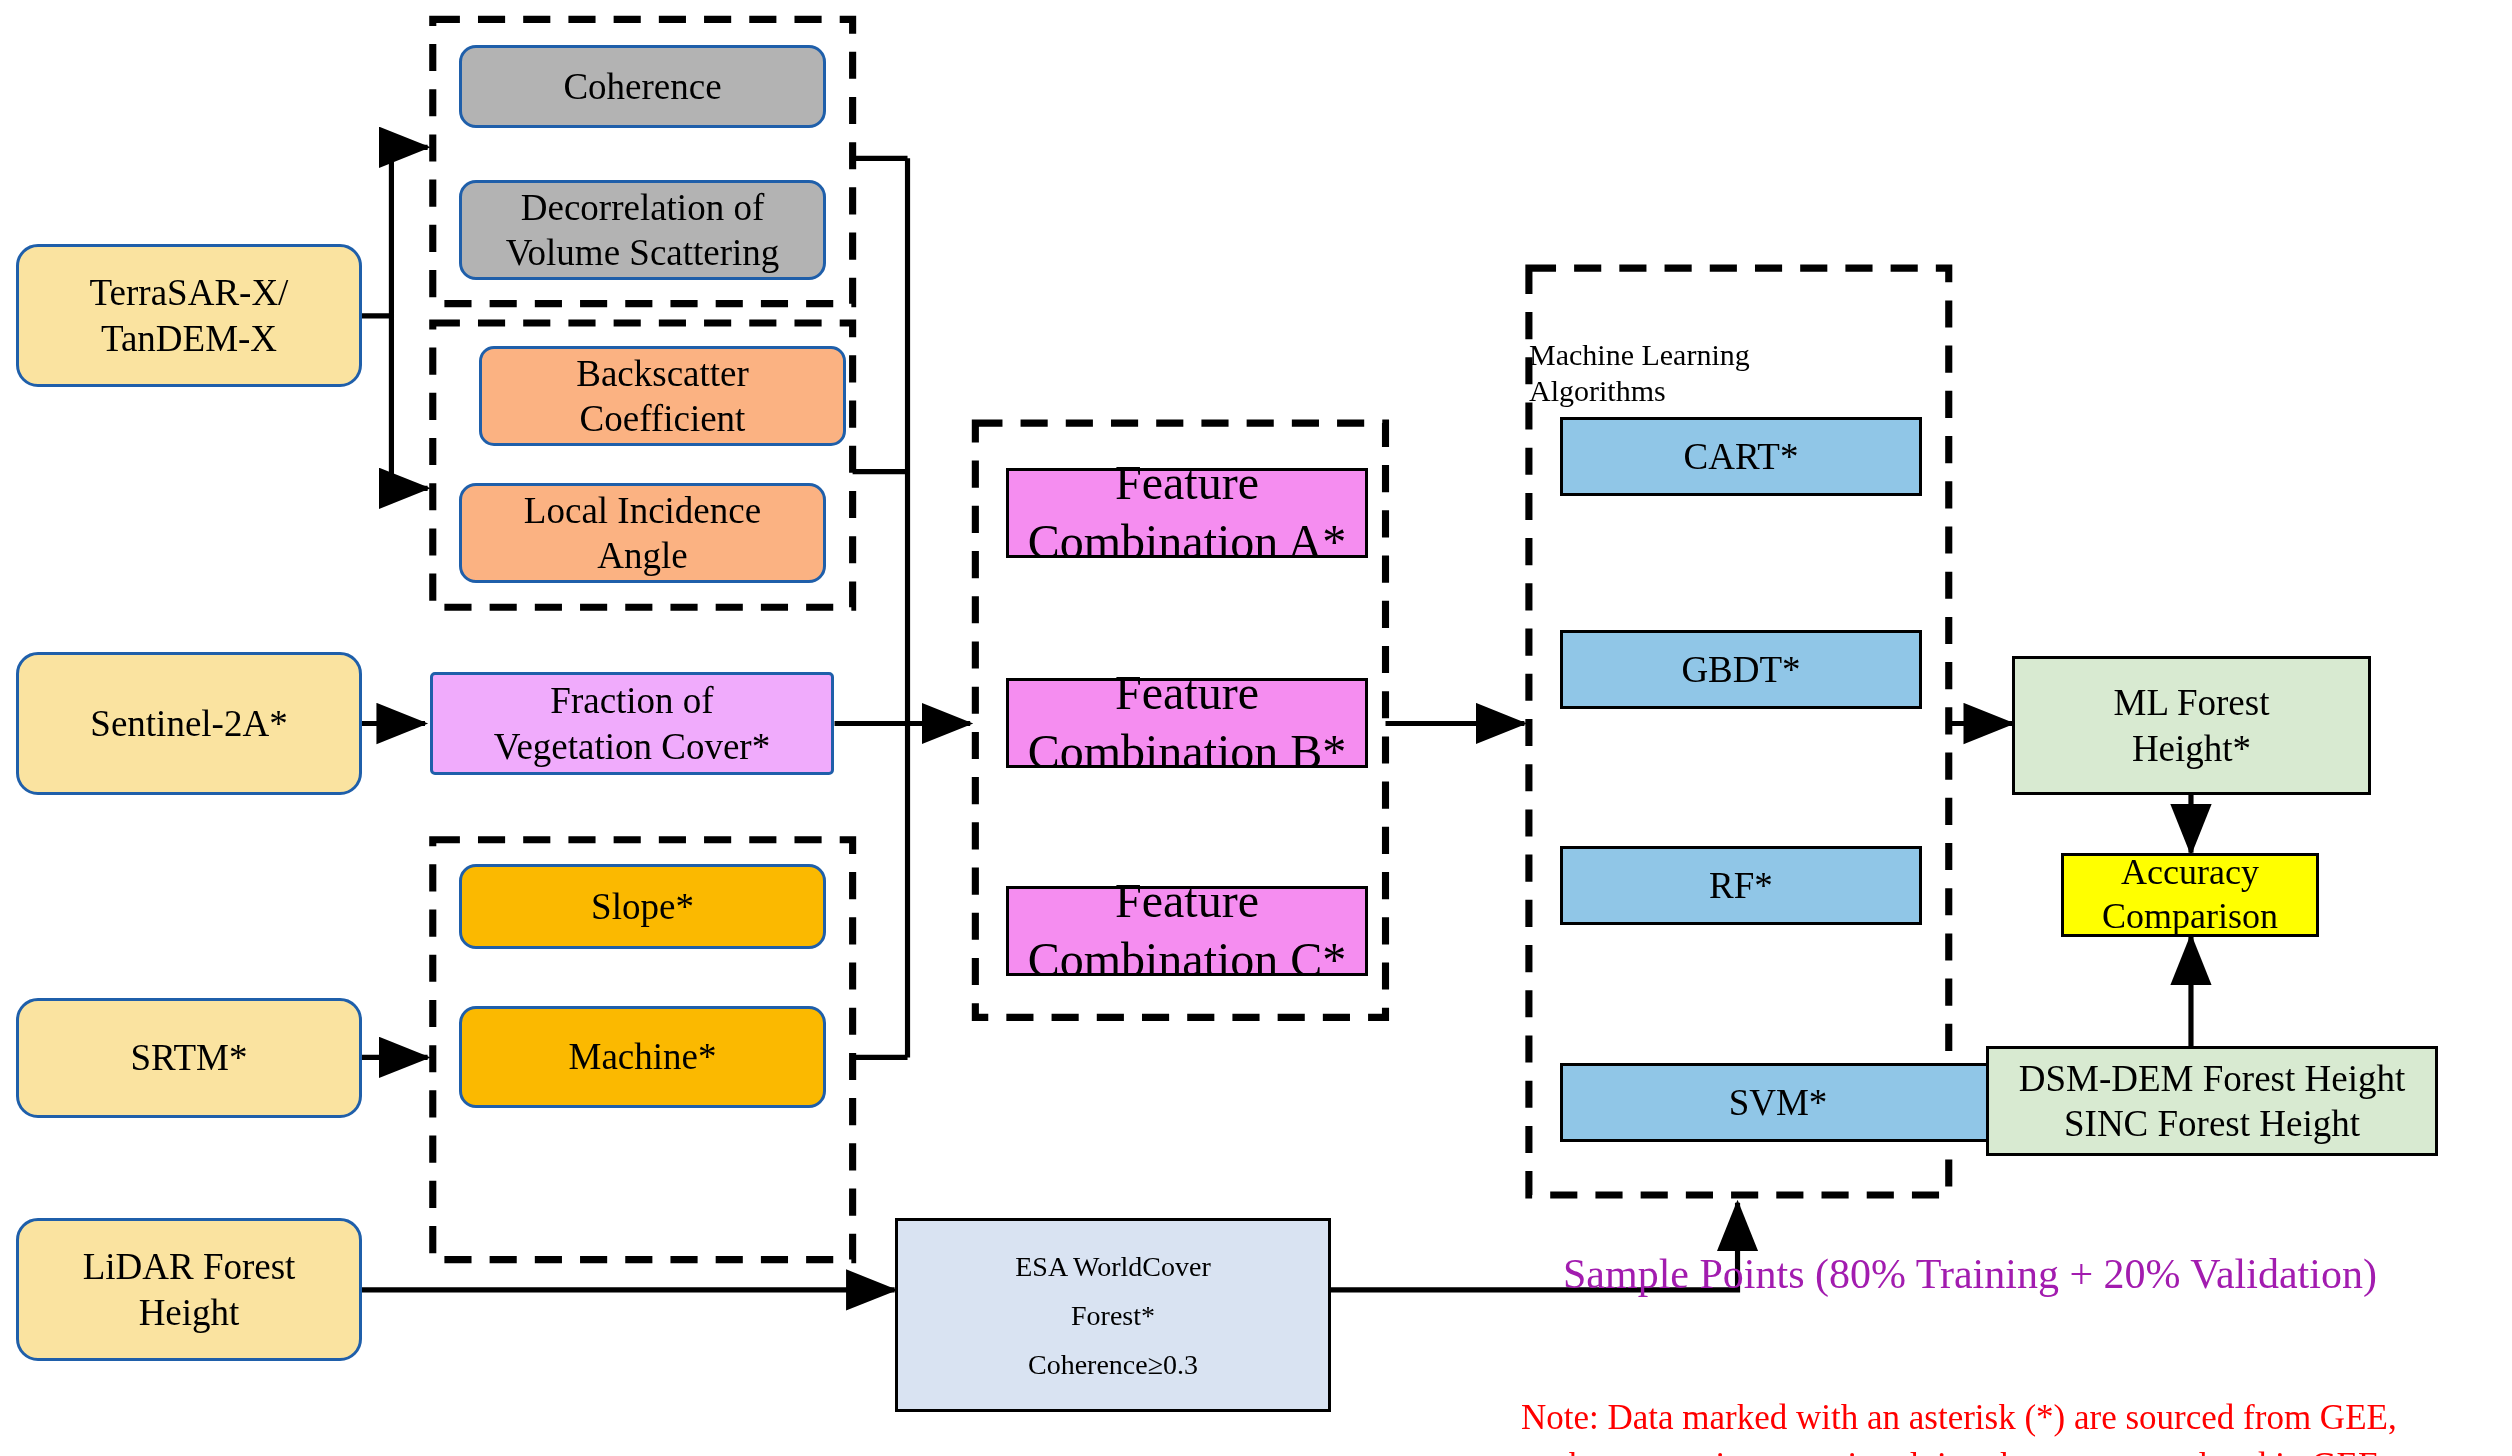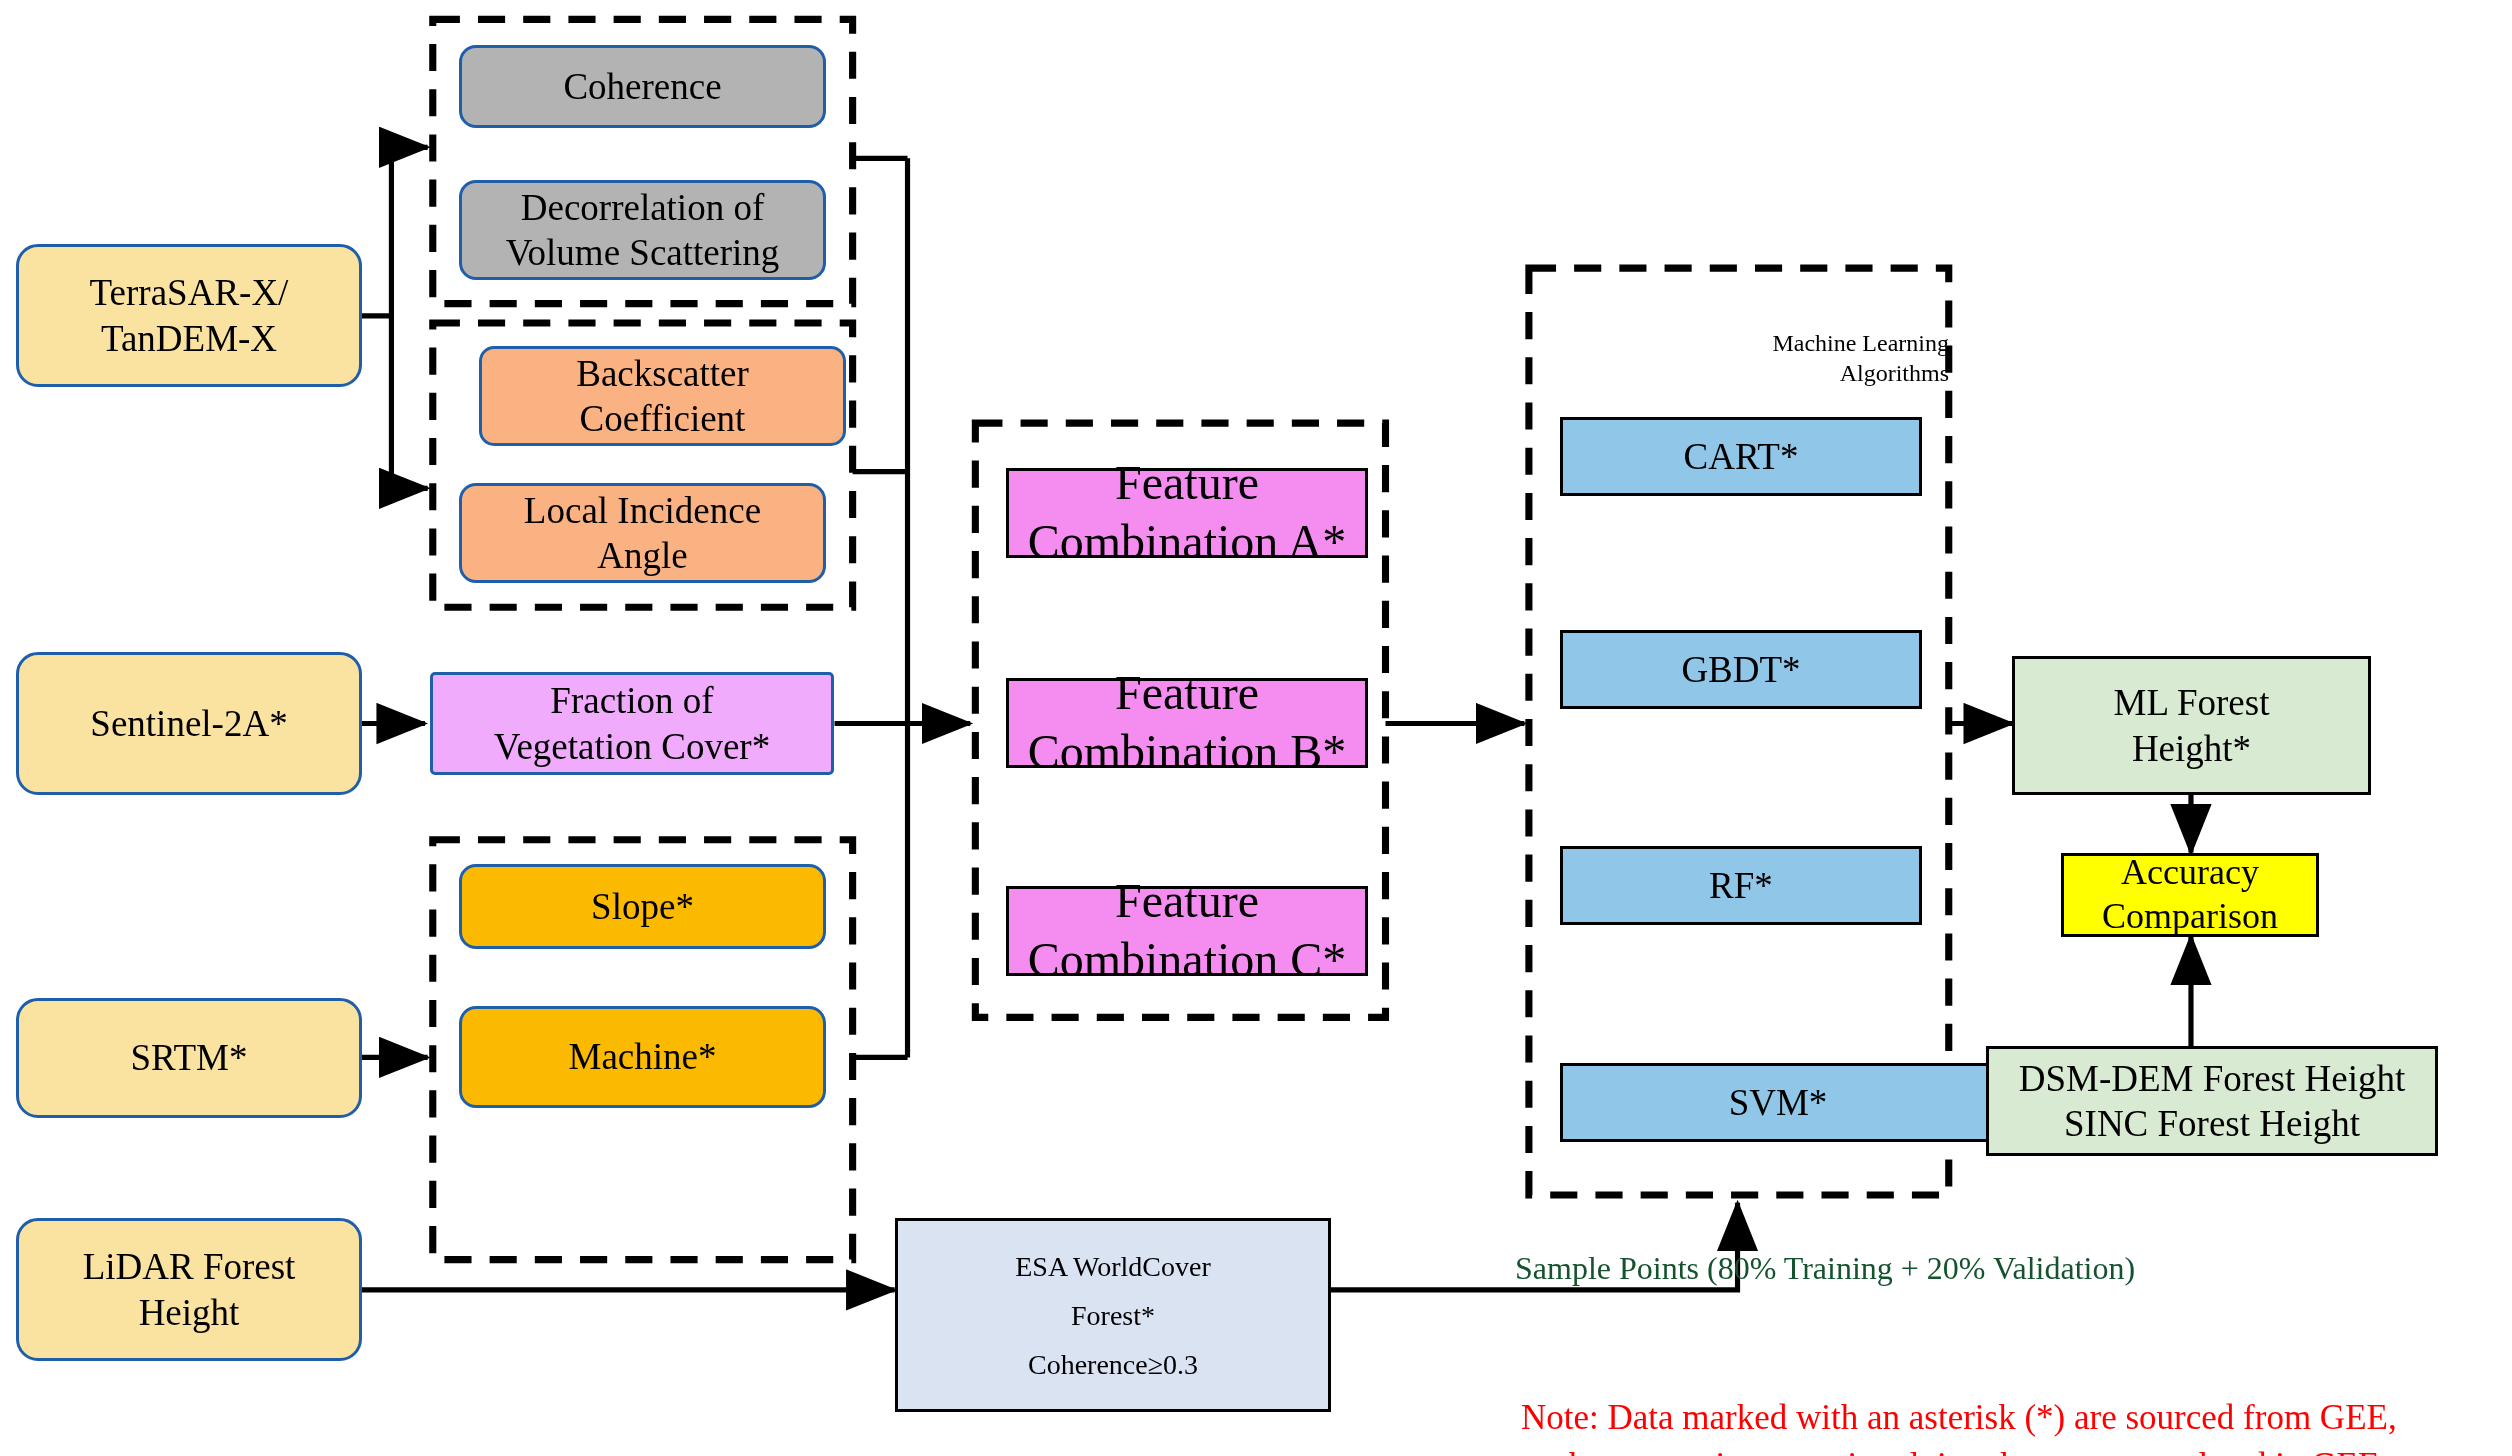--- a/index.html
+++ b/index.html
@@ -14,22 +14,22 @@
   .src{background:#fae3a0;border:3.9px solid #1f5faa;border-radius:22px;font-size:37px;}
   .feat-gray{background:#b3b3b3;border:3.9px solid #1f5faa;border-radius:17px;font-size:37px;}
   .feat-orange{background:#fbb282;border:3.9px solid #1f5faa;border-radius:17px;font-size:37px;}
   .feat-green{background:#f0abfc;border:3.9px solid #1f5faa;border-radius:5px;font-size:37px;}
   .feat-amber{background:#fbb900;border:3.9px solid #1f5faa;border-radius:17px;font-size:37px;}
   .comb{background:#f58df0;border:3.9px solid #000;font-size:48px;}
   .algo{background:#90c6e7;border:3.9px solid #000;font-size:37px;}
   .out-green{background:#d8ead1;border:3.9px solid #000;font-size:37px;}
   .out-yellow{background:#ffff00;border:3.9px solid #000;font-size:36px;}
   .out-blue{background:#d9e3f2;border:3.9px solid #000;font-size:28px;}
-  .plainlabel{position:absolute;font-size:32px;color:#14532d;white-space:nowrap;}
-  .grouptitle{position:absolute;font-size:24px;color:#000;text-align:right;line-height:1.22;}
+  .plainlabel{position:absolute;font-size:42px;color:#a21caf;white-space:nowrap;margin-left:48px;}
+  .grouptitle{position:absolute;font-size:30px;color:#000;text-align:left;line-height:1.22;}
   .note{position:absolute;font-size:35px;color:#ff0000;line-height:1.35;white-space:pre-line;}
   .multi{white-space:pre-line;}
 </style>
 </head>
 <body>
 
 <div id="stage">
 
   <svg viewBox="0 0 3889 2254">
     <defs>

